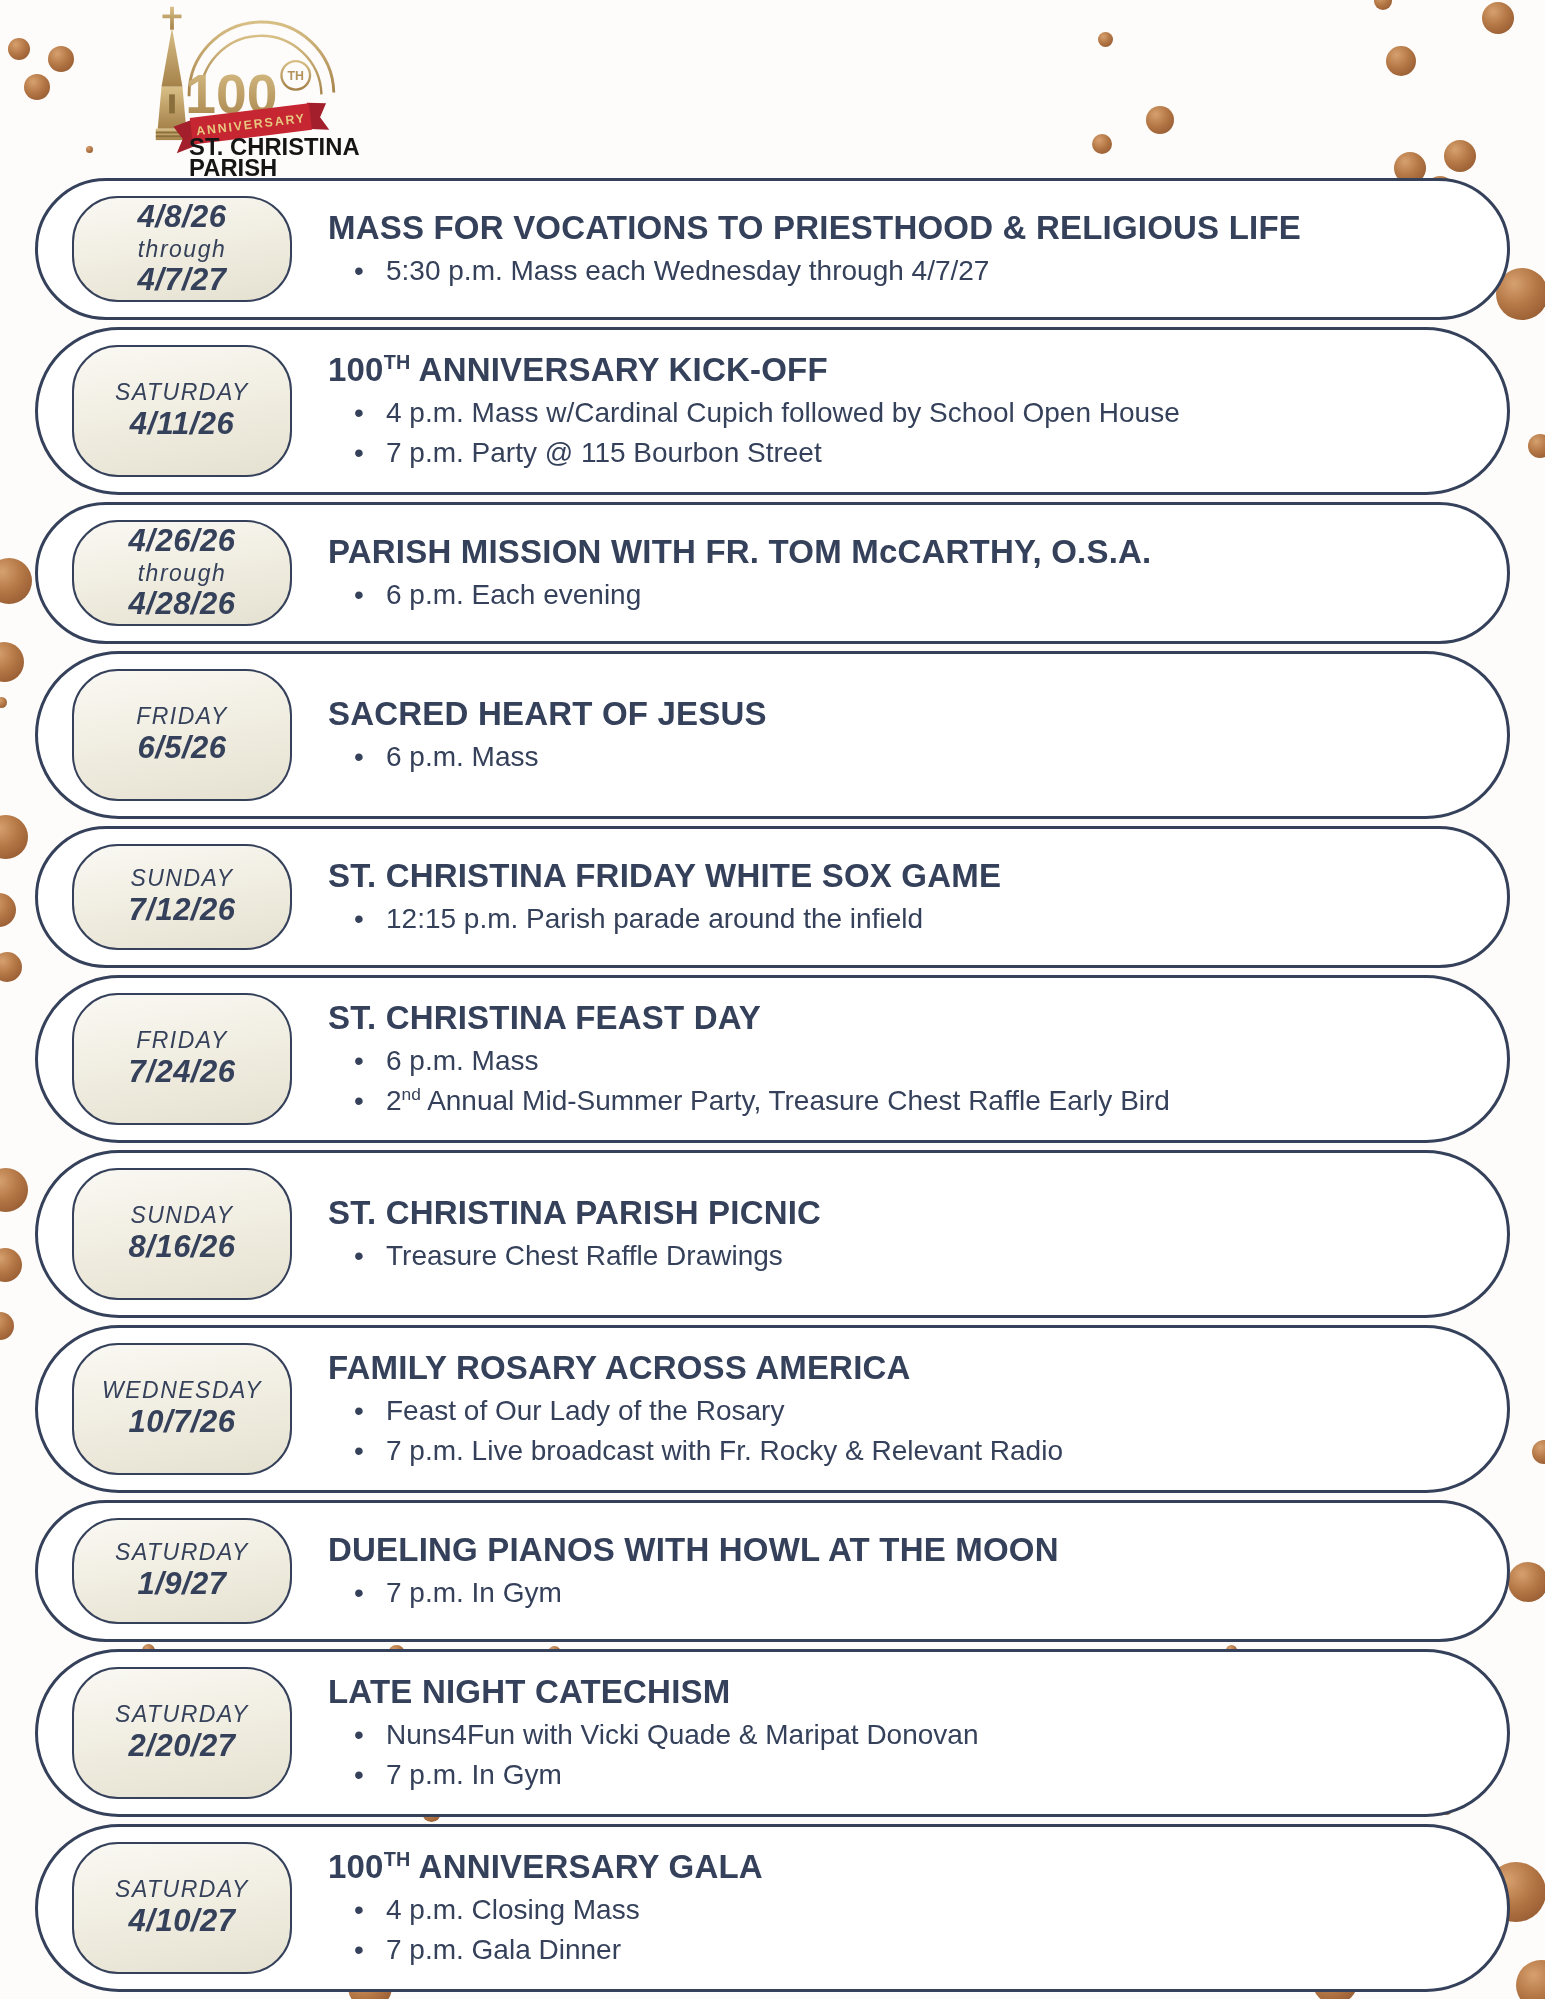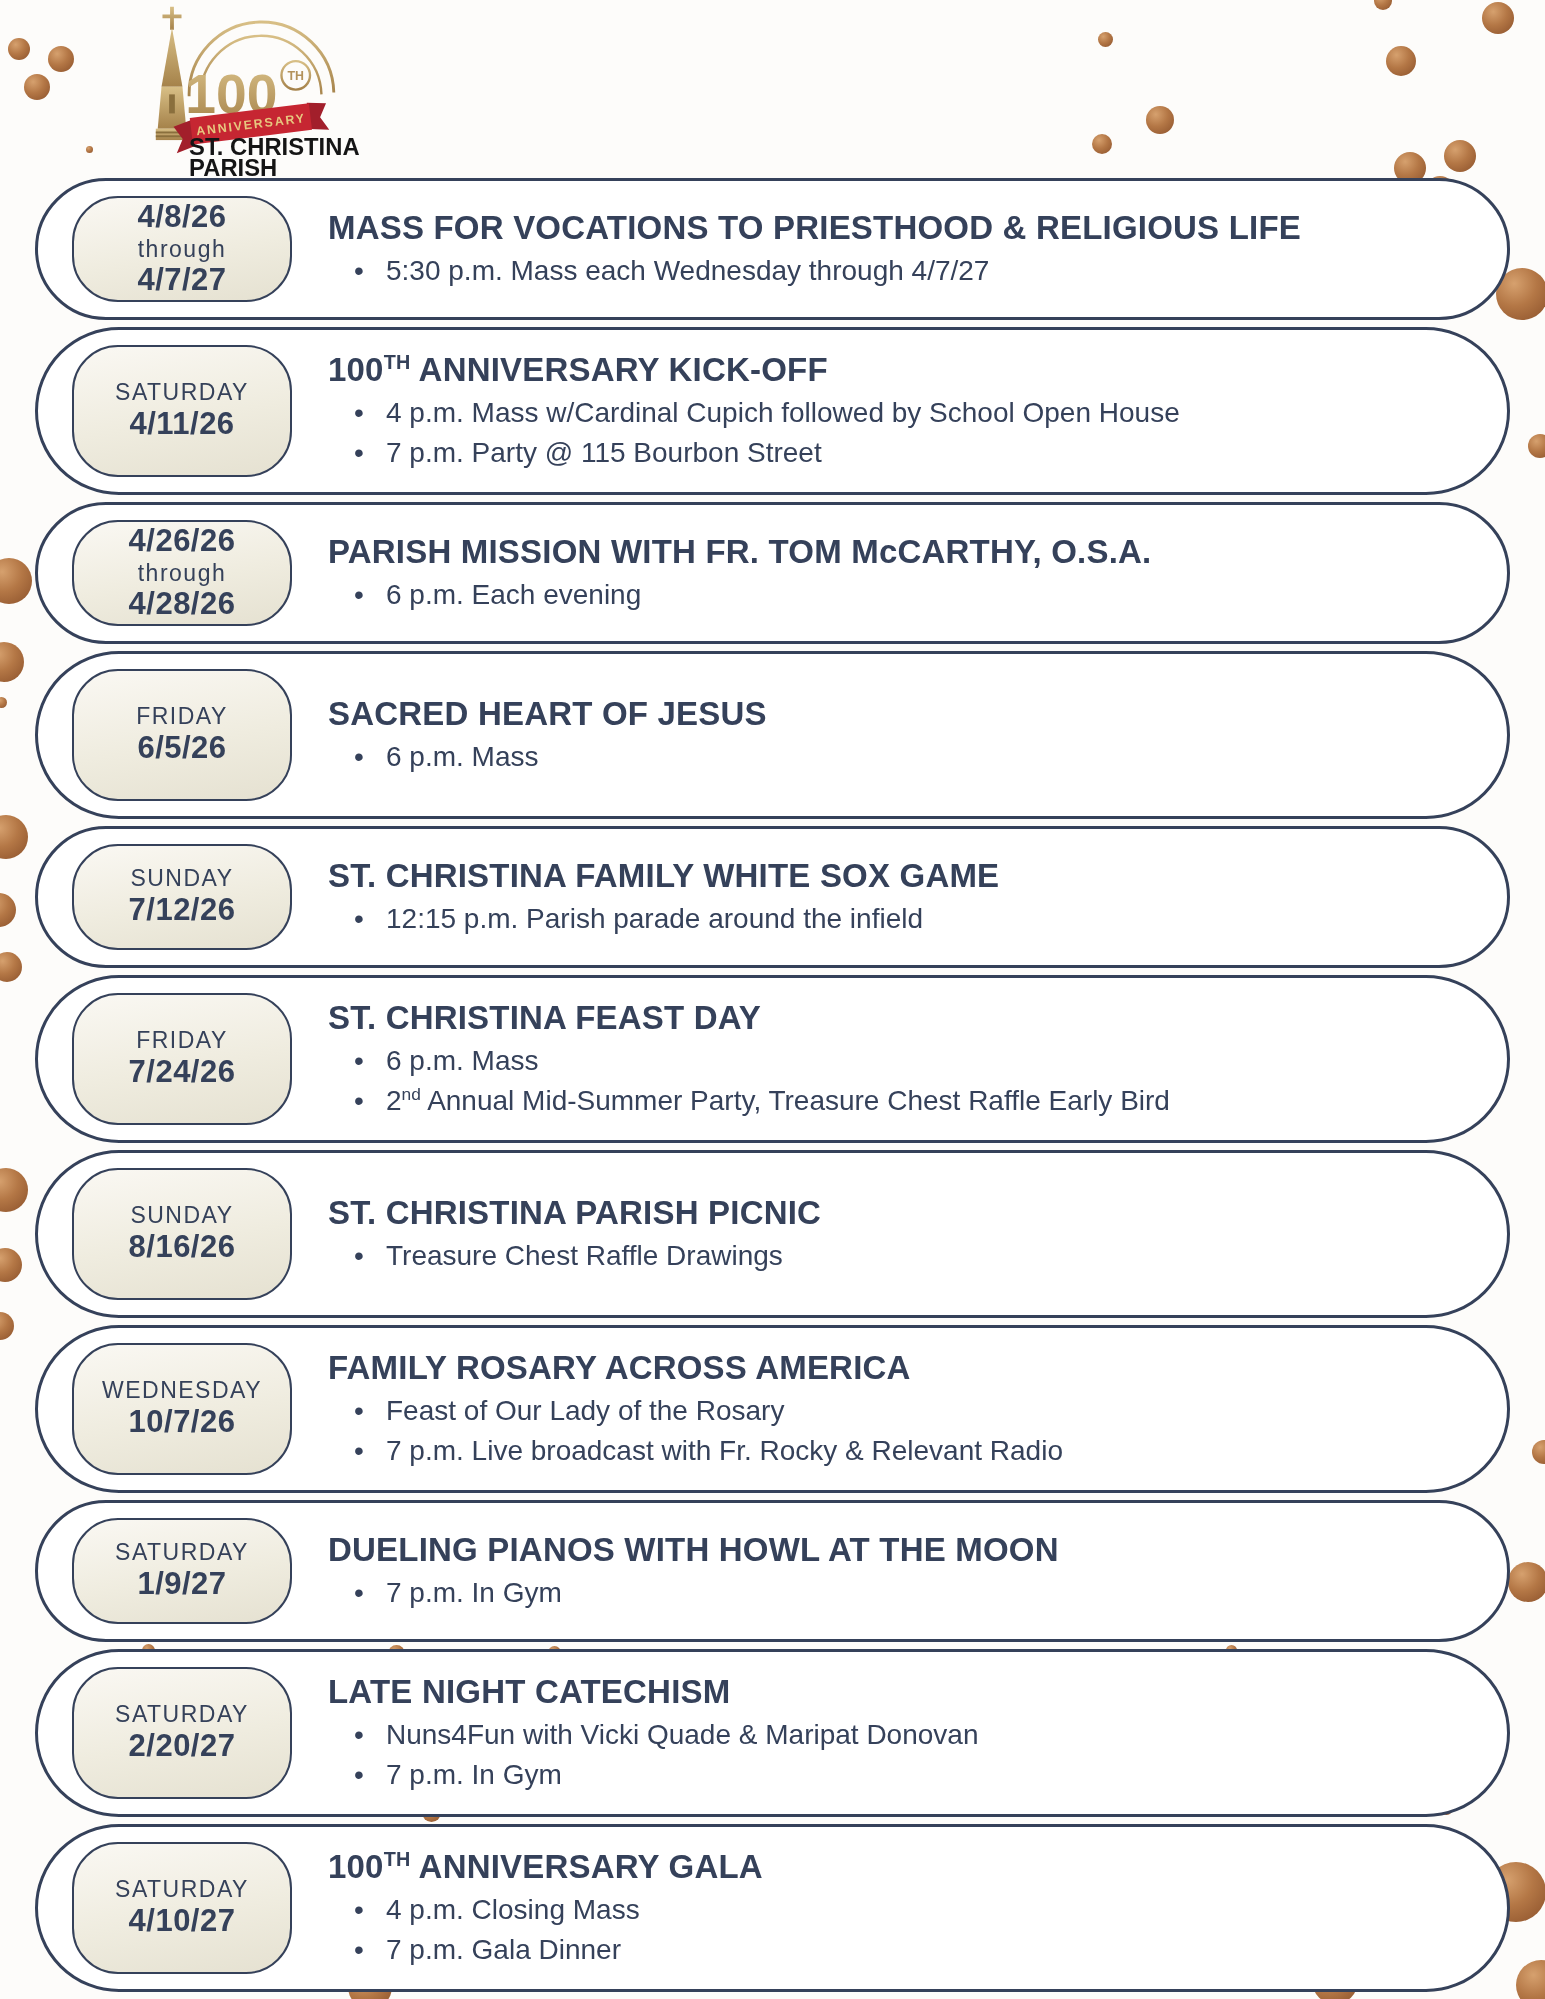--- a/index.html
+++ b/index.html
@@ -45,20 +45,21 @@
     background:#ffffff;border:3px solid var(--navy);border-radius:88px;
     padding:14px 52px 14px 34px;min-height:142px;
   }
   .card.two{min-height:168px;}
   .pill{
     width:220px;min-width:220px;align-self:stretch;margin:1px 0;
     border:2.5px solid var(--navy);border-radius:46px;
     background:linear-gradient(170deg,#faf8f3 0%,var(--pill-cream) 55%,#e5e1d1 100%);
     display:flex;flex-direction:column;justify-content:center;align-items:center;
     text-align:center;
+    font-style:italic;
   }
   .pill-day{font-size:23px;letter-spacing:1.5px;line-height:1.15;color:var(--navy);}
   .pill-date{font-size:31px;font-weight:bold;letter-spacing:.5px;line-height:1.18;color:var(--navy);}
   .content{margin-left:36px;flex:1;min-width:0;}
   .event-title{
     margin:0;font-size:33px;font-weight:bold;line-height:1.28;
     color:var(--navy);letter-spacing:.2px;
   }
   .event-title sup{font-size:.6em;vertical-align:super;line-height:0;}
   .bullets{margin:2px 0 0;padding:0;list-style:none;}
@@ -221,21 +222,21 @@
         </ul>
     </div>
   </section>
 
   <section class="card">
     <div class="pill">
         <div class="pill-day">SUNDAY</div>
         <div class="pill-date">7/12/26</div>
       </div>
     <div class="content">
-      <h2 class="event-title">ST. CHRISTINA FAMILY WHITE SOX GAME</h2>
+      <h2 class="event-title">ST. CHRISTINA FRIDAY WHITE SOX GAME</h2>
       <ul class="bullets">
           <li class="bullet">12:15 p.m. Parish parade around the infield</li>
         </ul>
     </div>
   </section>
 
   <section class="card two">
     <div class="pill">
         <div class="pill-day">FRIDAY</div>
         <div class="pill-date">7/24/26</div>

